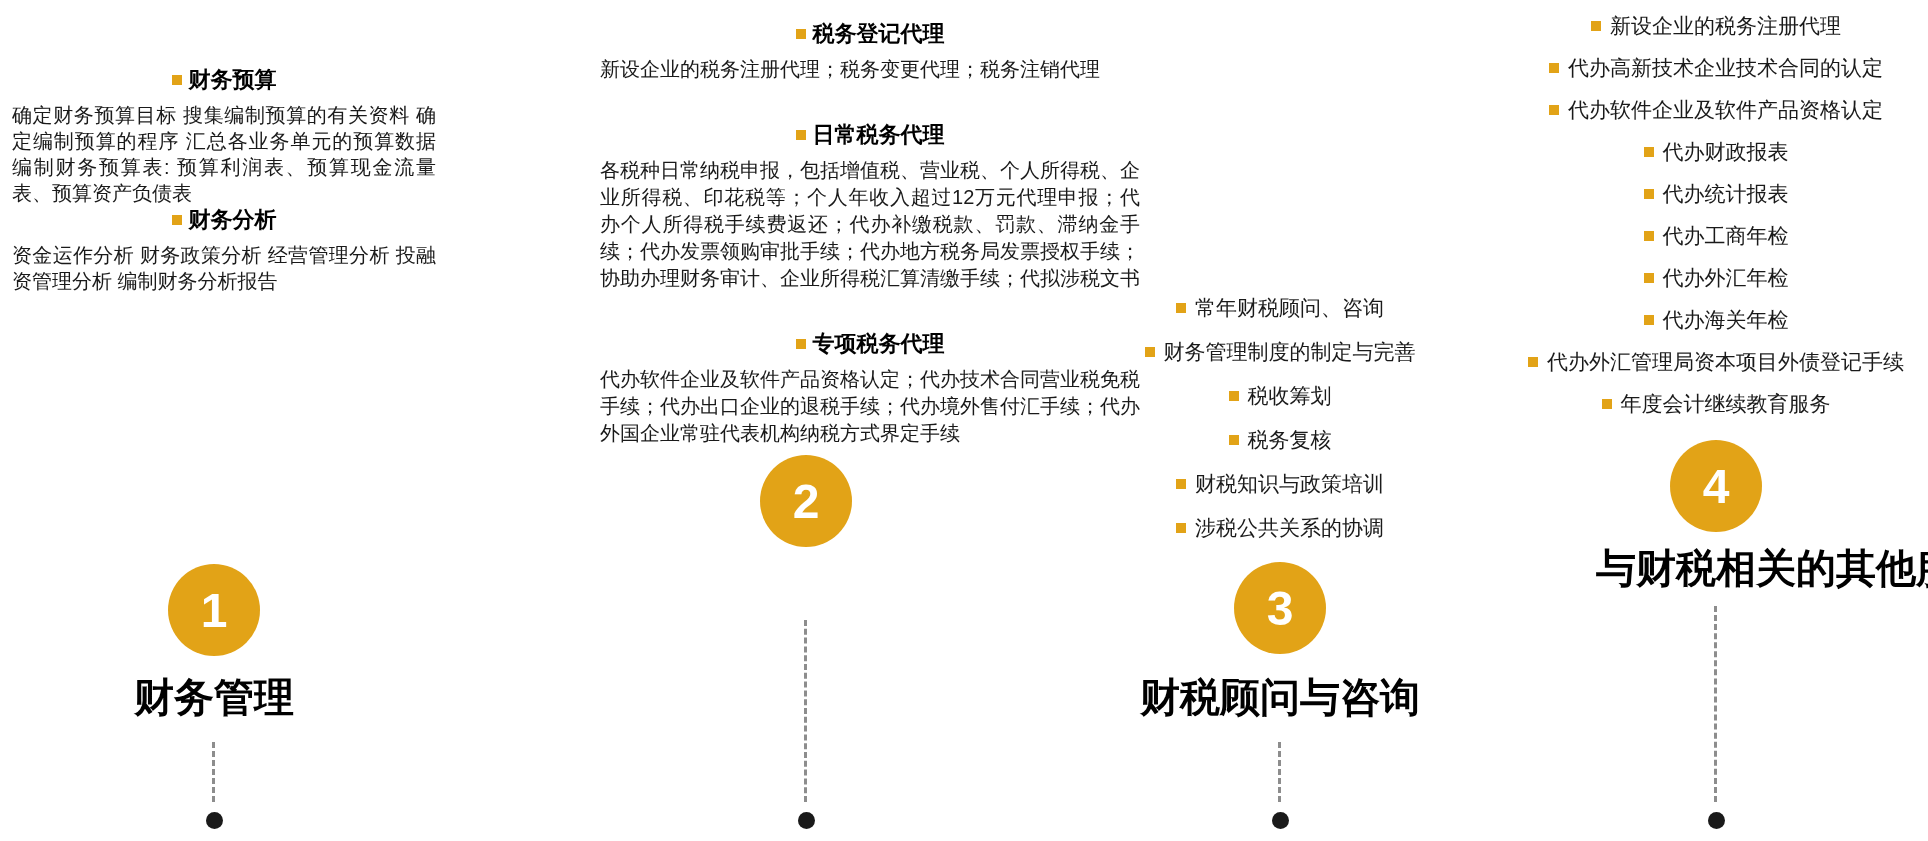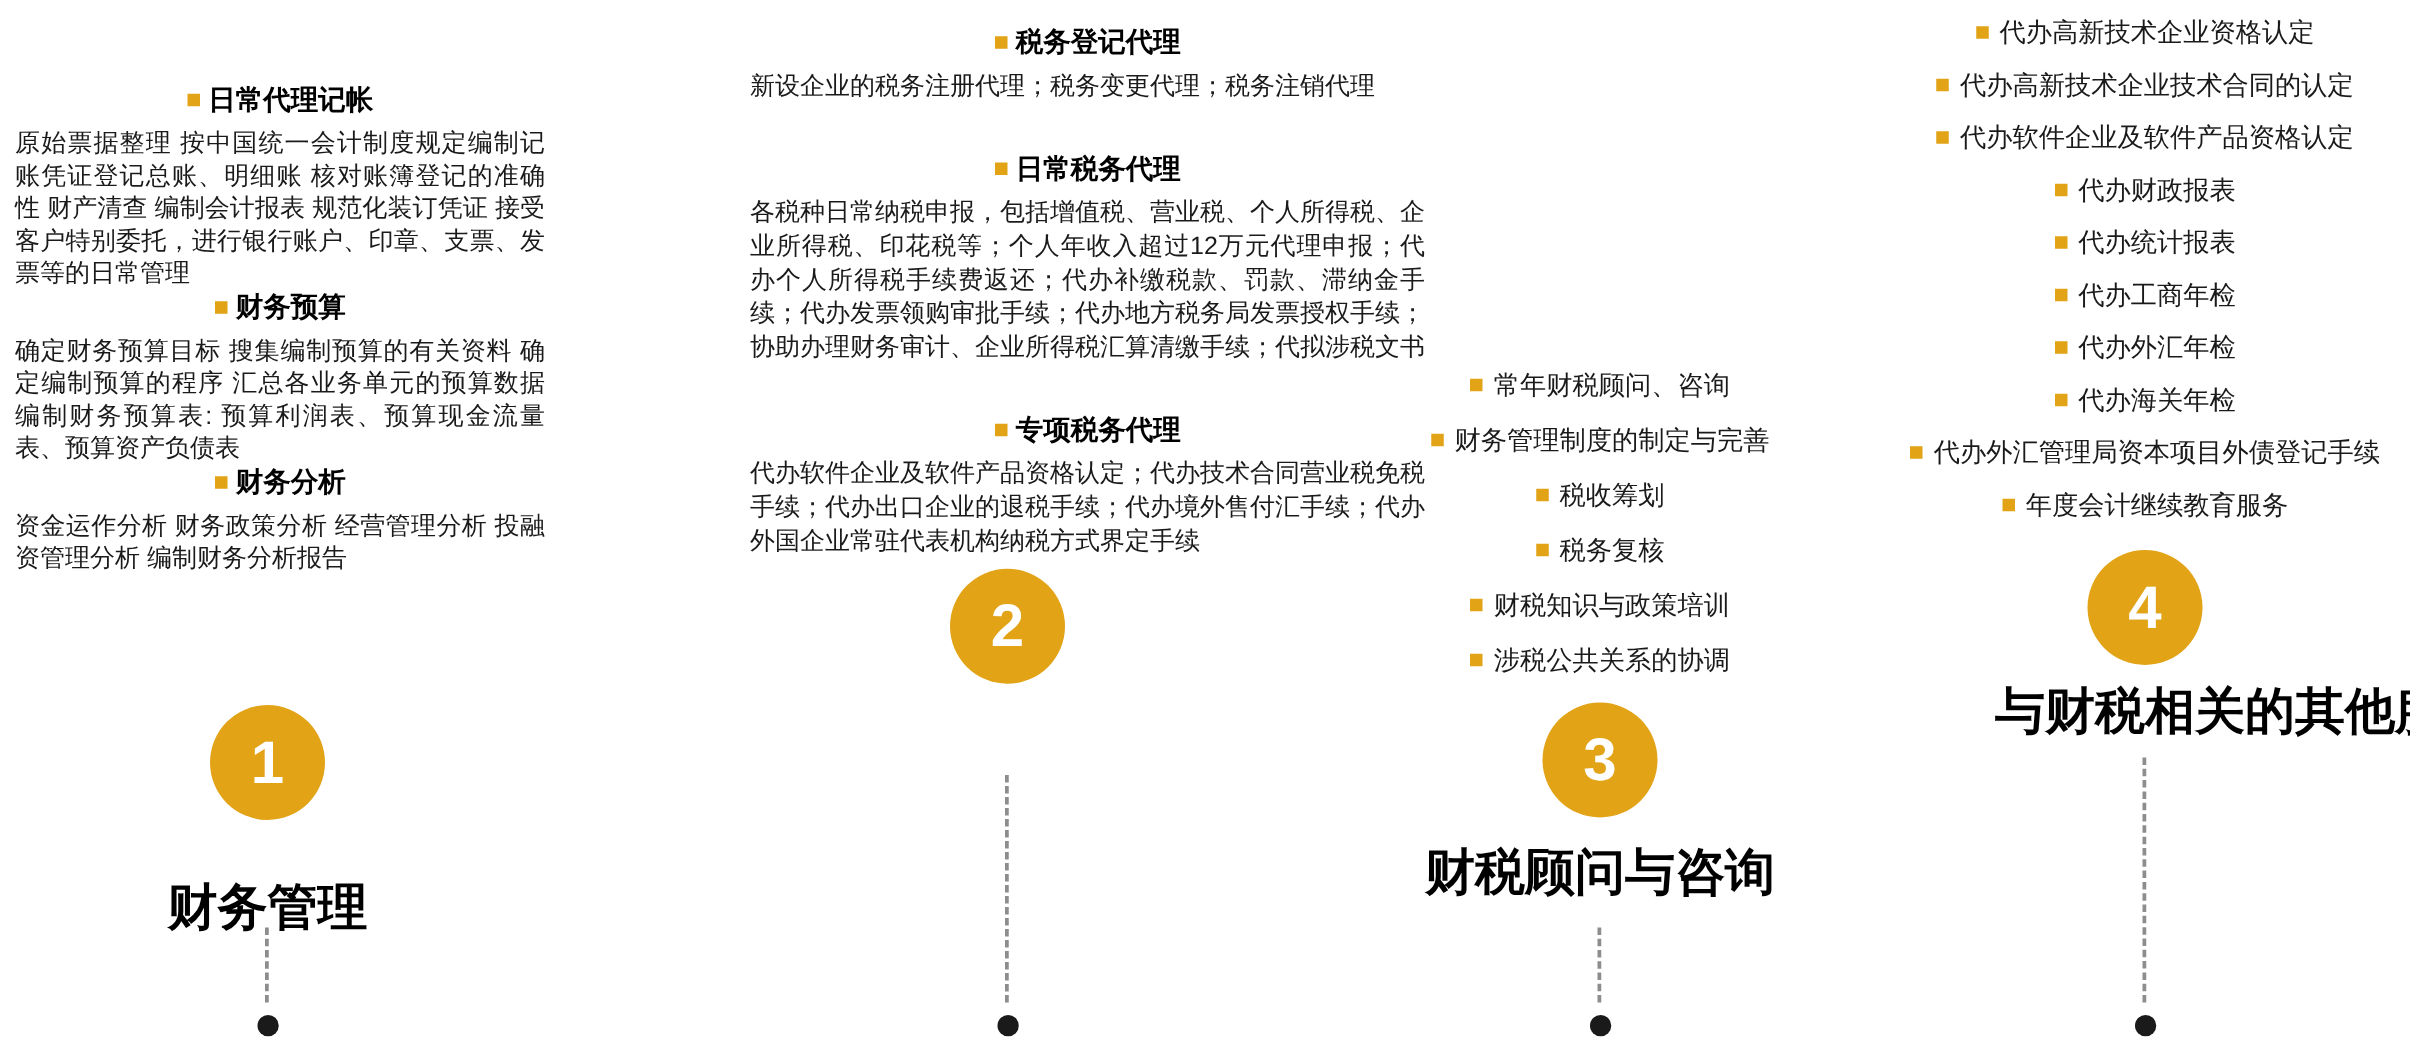--- a/index.html
+++ b/index.html
@@ -59,21 +59,21 @@
   .c3 { left:1234px; top:562px; }
   .c4 { left:1670px; top:440px; }
 
   
   .col-title {
     position:absolute; transform:translateX(-50%);
     font-family:"Liberation Serif","DejaVu Serif",serif;
     font-size:40px; font-weight:bold; color:var(--title-text,#000);
     white-space:nowrap; text-align:center;
   }
-  .t1 { left:214px;  top:670px;margin-top:28px; }
+  .t1 { left:214px;  top:670px; }
   .t2 { left:806px;  top:554px; }
   .t3 { left:1280px; top:670px; }
   .t4 { left:1796px; top:541px; }
 
   
   .dash {
     position:absolute; width:0;
     border-left:3px dashed var(--connector,#8d8d8d);
   }
   .l1 { left:212px;  top:742px; height:60px; }
@@ -89,27 +89,20 @@
   .d2 { left:798px;  top:812px; }
   .d3 { left:1272px; top:812px; }
   .d4 { left:1708px; top:812px; }
 </style>
 </head>
 <body>
 
 <div class="canvas">
 
   <div class="text-block tb1">
-    <div class="svc">
-      <div class="sec-heading">
-        <span class="bullet"></span>
-        <span>日常代理记帐</span>
-      </div>
-      <p class="sec-body">原始票据整理 按中国统一会计制度规定编制记账凭证登记总账、明细账 核对账簿登记的准确性 财产清查 编制会计报表 规范化装订凭证 接受客户特别委托，进行银行账户、印章、支票、发票等的日常管理</p>
-    </div>
     <div class="svc gap1">
       <div class="sec-heading">
         <span class="bullet"></span>
         <span>财务预算</span>
       </div>
       <p class="sec-body">确定财务预算目标 搜集编制预算的有关资料 确定编制预算的程序 汇总各业务单元的预算数据 编制财务预算表: 预算利润表、预算现金流量表、预算资产负债表</p>
     </div>
     <div class="svc gap1">
       <div class="sec-heading">
         <span class="bullet"></span>
@@ -166,21 +159,21 @@
     </li>
     <li>
       <span class="bullet"></span>
       <span>涉税公共关系的协调</span>
     </li>
   </ul>
 
   <ul class="items tb4">
     <li>
       <span class="bullet"></span>
-      <span>代办高新技术企业资格认定</span>
+      <span>新设企业的税务注册代理</span>
     </li>
     <li>
       <span class="bullet"></span>
       <span>代办高新技术企业技术合同的认定</span>
     </li>
     <li>
       <span class="bullet"></span>
       <span>代办软件企业及软件产品资格认定</span>
     </li>
     <li>

